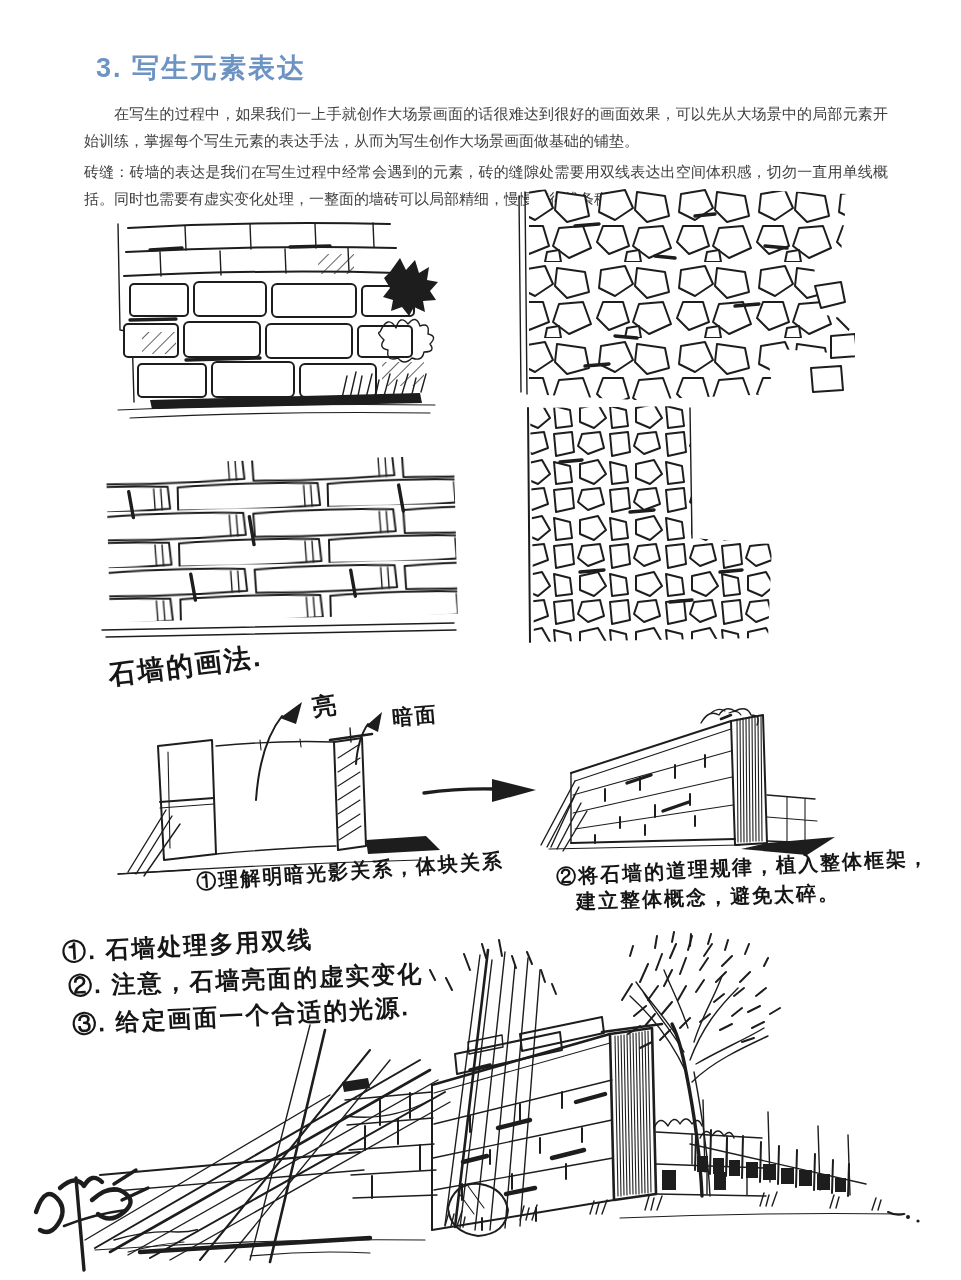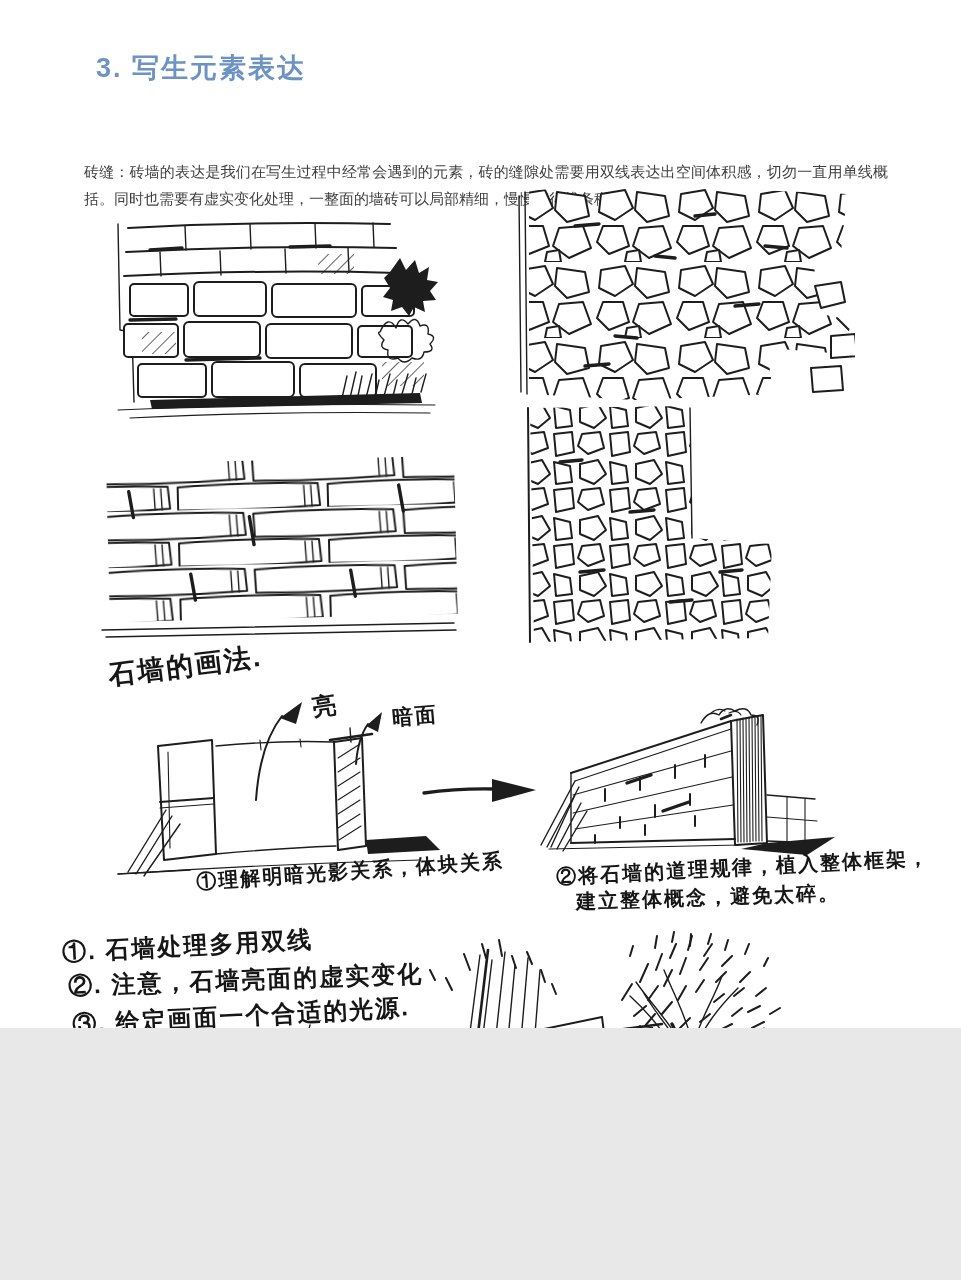--- a/index.html
+++ b/index.html
@@ -1,17 +1,17 @@
 <!DOCTYPE html>
 <html><head>
 <meta charset="utf-8">
 <style>
   html,body{margin:0;padding:0;background:#e8e8e8;}
   .page{
-    position:relative;width:961px;height:1028px;margin:0 auto;
+    position:relative;width:961px;height:1280px;margin:0 auto;
     background:#ffffff;overflow:hidden;
     font-family:"Liberation Sans",sans-serif;color:#3c3c3c;
   }
   .heading{
     position:absolute;left:96px;top:50px;
     font-size:27px;font-weight:700;color:#6d93c3;letter-spacing:2px;
   }
   .para{
     position:absolute;left:84px;width:804px;
     font-size:15px;line-height:27px;color:#3f3f3f;text-align:justify;
@@ -27,20 +27,21 @@
     position:absolute;font-family:"Liberation Sans",sans-serif;
     font-weight:700;color:#161616;white-space:nowrap;letter-spacing:2px;
   }
 </style>
 </head>
 <body>
 
 <div class="page">
 
   <div class="heading">3. 写生元素表达</div>
+  <div class="para indent" style="top:100px;">在写生的过程中，如果我们一上手就创作大场景画面的话很难达到很好的画面效果，可以先从大场景中的局部元素开始训练，掌握每个写生元素的表达手法，从而为写生创作大场景画面做基础的铺垫。</div>
   <div class="para" style="top:158px;">砖缝：砖墙的表达是我们在写生过程中经常会遇到的元素，砖的缝隙处需要用双线表达出空间体积感，切勿一直用单线概括。同时也需要有虚实变化处理，一整面的墙砖可以局部精细，慢慢变得线条稀疏。</div>
 
   <svg class="fig" style="left:90px;top:212px;" width="360" height="210" viewBox="0 0 360 210">
     <defs>
       <pattern id="hatchA" width="9" height="9" patternUnits="userSpaceOnUse" patternTransform="rotate(45)">
         <line x1="0" y1="0" x2="0" y2="9" stroke="#1d1d1d" stroke-width="1.4"></line>
       </pattern>
     </defs>
     <path class="ink w13" d="M28,12 L30,118 M30,118 L42,120 L44,190"></path>
     <path class="ink w2" d="M38,16 Q160,9 300,12 M36,40 Q170,33 306,36"></path>

